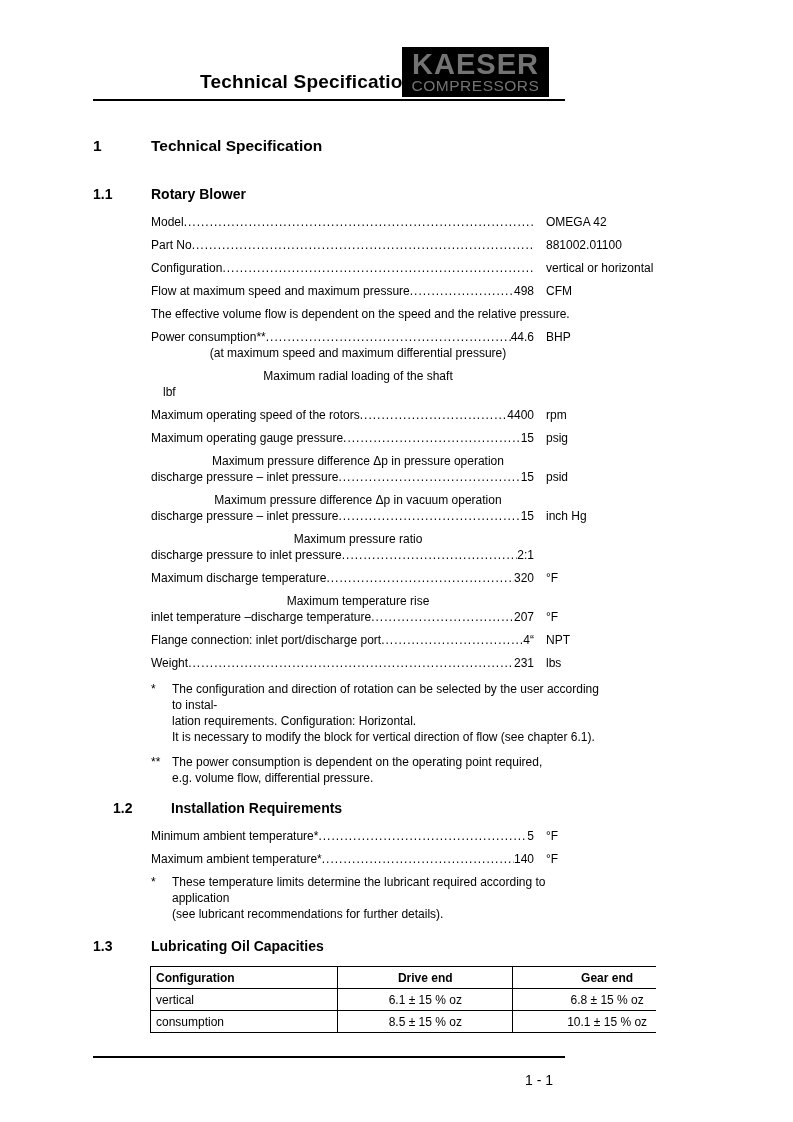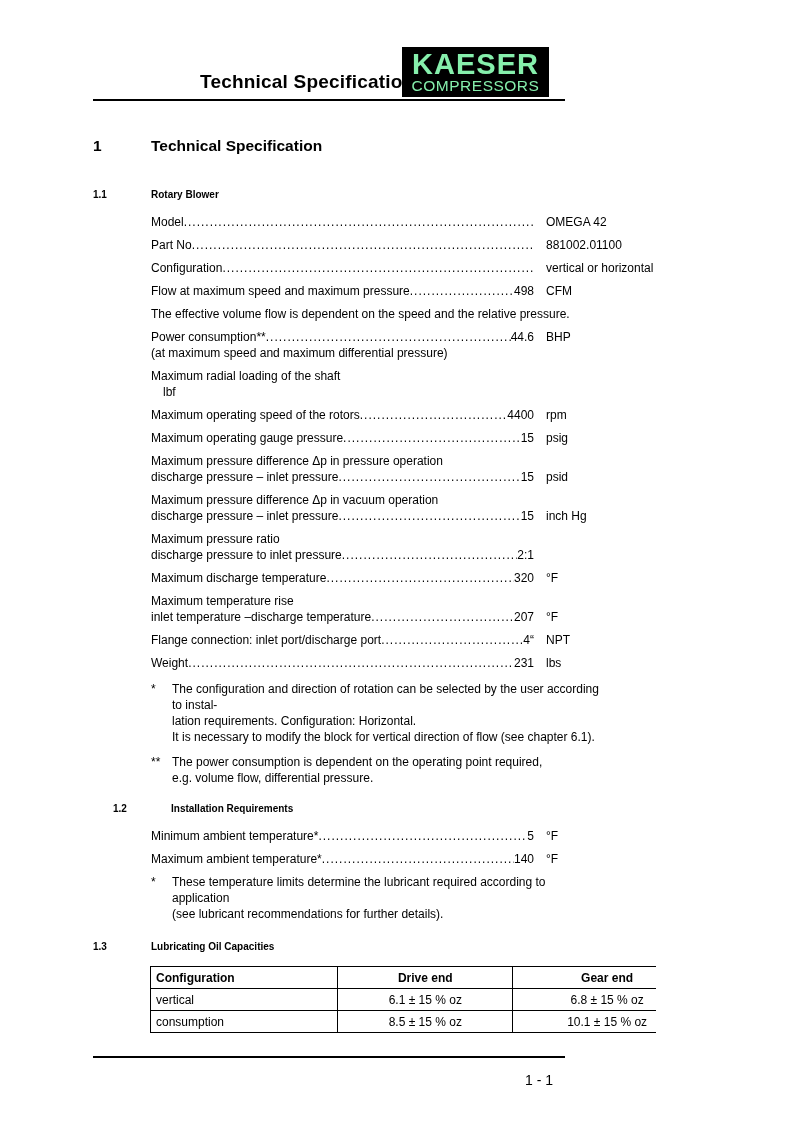--- a/index.html
+++ b/index.html
@@ -24,54 +24,54 @@
     position: absolute;
     left: 107px; bottom: 6px;
     font-size: 19px; font-weight: bold;
     letter-spacing: 0.2px;
   }
   .logo {
     position: absolute;
     right: 16px; bottom: 2px;
     width: 147px; height: 50px;
     background: #000000;
-    color: #86efac;
+    color: #737373;
     display: flex; flex-direction: column;
     align-items: center; justify-content: center;
     text-align: center;
   }
   .logo-main {
     font-size: 29px; font-weight: bold;
     line-height: 27px; letter-spacing: 1px;
   }
   .logo-sub {
     font-size: 15.5px; font-weight: normal;
     line-height: 16px; letter-spacing: 0.5px;
   }
   
   .content { margin: 0 91px 0 93px; font-size: 12px; line-height: 16px; }
   .h1row { display: flex; margin-top: 36px; font-size: 15.5px; font-weight: bold; line-height: 18px; }
-  .h2row { display: flex; font-size: 10px; font-weight: bold; line-height: 17px; }
+  .h2row { display: flex; font-size: 14px; font-weight: bold; line-height: 17px; }
   .h2-11 { margin-top: 31px; }
   .h2-12 { margin-top: 14px; margin-left: 20px; }
   .h2-13 { margin-top: 16px; }
   .hnum { width: 58px; flex: none; }
   .body-block { margin-left: 58px; margin-top: 11px; }
   .spec-item { margin-bottom: 7px; }
   .spec-line { display: flex; align-items: baseline; }
   .spec-main { display: flex; align-items: baseline; width: 383px; flex: none; overflow: hidden; }
   .lbl { white-space: nowrap; flex: none; }
   .leader { flex: 1 1 auto; overflow: hidden; white-space: nowrap; min-width: 0; }
   .leader::after {
     content: "..................................................................................................................................................";
     letter-spacing: 1px;
   }
   .val { white-space: nowrap; flex: none; }
   .unit { margin-left: 12px; white-space: nowrap; }
-  .spec-pre, .spec-post, .spec-note { white-space: nowrap; }
+  .spec-pre, .spec-post, .spec-note { white-space: nowrap; text-align: center; }
   .spec-note { margin-bottom: 7px; }
   .footnotes { margin-top: 10px; margin-right: -40px; }
   .footnote { display: flex; margin-bottom: 9px; }
   .fn-marker { width: 21px; flex: none; }
   .fn-text { white-space: pre-line; flex: 1; }
   
   .oil-table {
     border-collapse: collapse;
     margin-left: 57px; margin-top: 11px;
     width: 552px;

